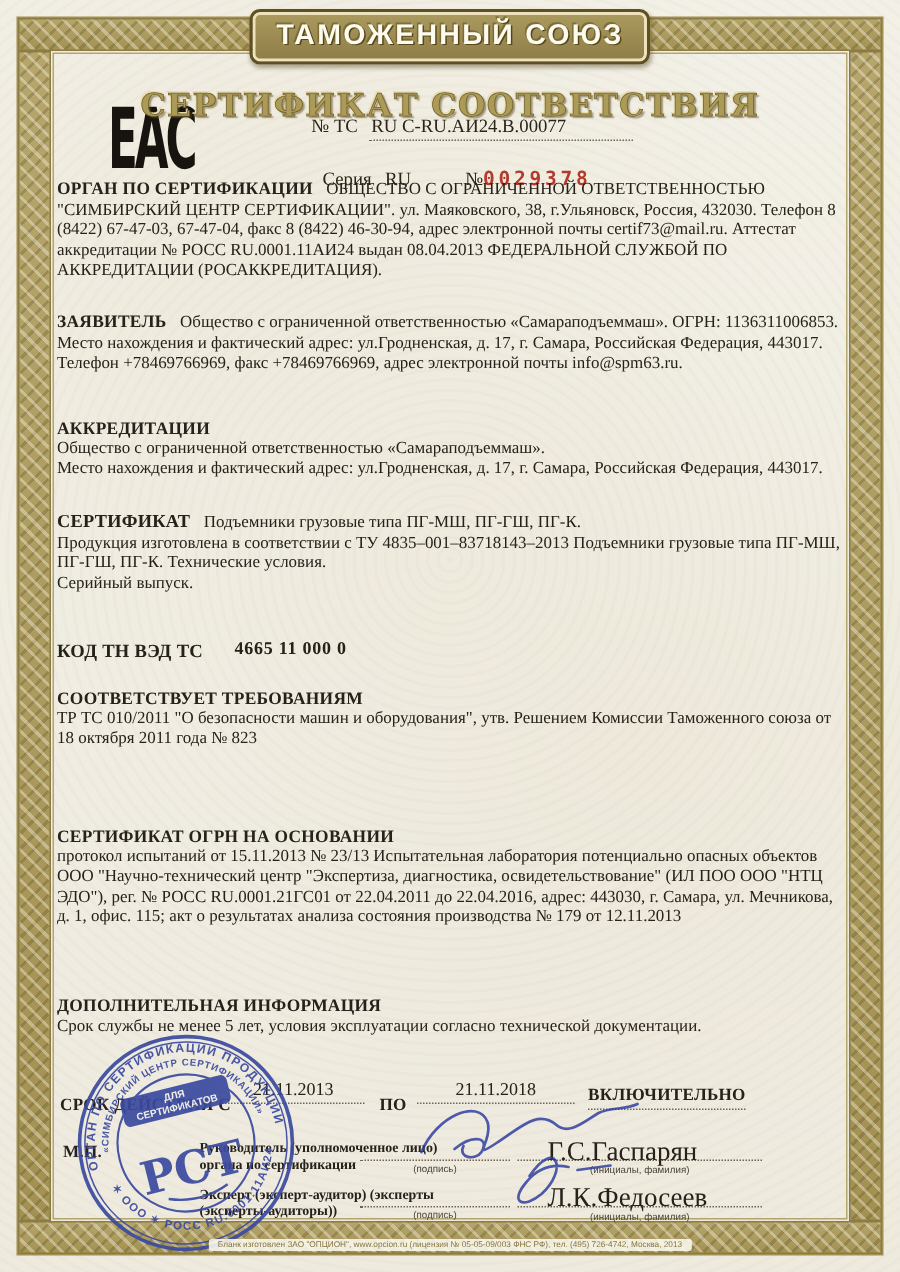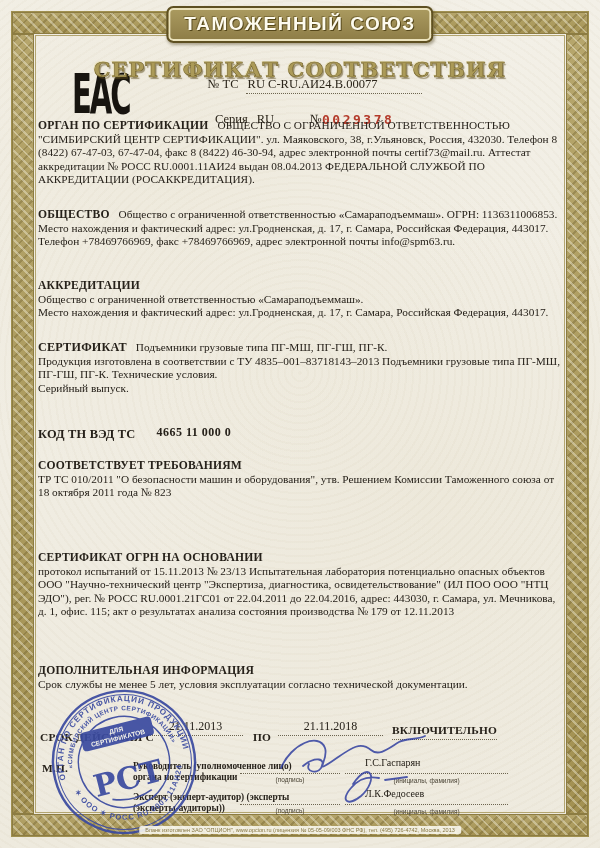--- a/index.html
+++ b/index.html
@@ -80,21 +80,21 @@
   .kod-val { font-weight:bold; font-size:12px; margin-left:12px; position:relative; top:-2px; letter-spacing:.5px; }
 
   
   .f-abs { position:absolute; }
   .bold-lb { font-weight:bold; font-size:11.4px; letter-spacing:.2px; }
   .date-slot { position:absolute; border-bottom:1px dotted #6d6550; text-align:center; font-size:12px; height:17px; }
   .dot-after { border-bottom:1px dotted #6d6550; }
   .role { font-size:9.3px; font-weight:bold; line-height:10.6px; }
   .sig-slot { position:absolute; height:16px; border-bottom:1px dotted #6d6550; }
   .caption { position:absolute; font-size:6.5px; color:#4a4436; text-align:center; font-family:"Liberation Sans", sans-serif; }
-  .name-slot { position:absolute; height:17px; border-bottom:1px dotted #6d6550; font-size:10px; padding-left:20px; }
+  .name-slot { position:absolute; height:17px; border-bottom:1px dotted #6d6550; font-size:18px; padding-left:20px; }
 
   .stamp { position:absolute; left:48px; top:686px; width:152px; height:152px; transform:rotate(-14deg); opacity:.92; }
   .sig-svg { position:absolute; left:275px; top:728px; width:180px; height:90px; z-index:6; }
 
   .fine-print {
     position:absolute; bottom:14px; left:50%; transform:translateX(-50%);
     white-space:nowrap; font-family:"Liberation Sans", sans-serif; font-size:5.5px;
     color:#857540; background:rgba(251,249,241,.88); padding:1px 6px; border-radius:2px; z-index:4;
   }
 </style>
@@ -124,21 +124,21 @@
     <span class="v">RU</span>
     <span class="n">№</span>
     <span class="serial">0029378</span>
   </div>
 
   <div class="sec" style="top:119px">
     <span class="lbl inline">ОРГАН ПО СЕРТИФИКАЦИИ</span><span>ОБЩЕСТВО С ОГРАНИЧЕННОЙ ОТВЕТСТВЕННОСТЬЮ "СИМБИРСКИЙ ЦЕНТР СЕРТИФИКАЦИИ". ул. Маяковского, 38, г.Ульяновск, Россия, 432030. Телефон 8 (8422) 67-47-03, 67-47-04, факс 8 (8422) 46-30-94, адрес электронной почты certif73@mail.ru. Аттестат аккредитации № РОСС RU.0001.11АИ24 выдан 08.04.2013 ФЕДЕРАЛЬНОЙ СЛУЖБОЙ ПО АККРЕДИТАЦИИ (РОСАККРЕДИТАЦИЯ).</span>
   </div>
 
   <div class="sec" style="top:208px">
-    <span class="lbl inline">ОБЩЕСТВО</span><span>Общество с ограниченной ответственностью «Самараподъеммаш». ОГРН: 1136311006853. Место нахождения и фактический адрес: ул.Гродненская, д. 17, г. Самара, Российская Федерация, 443017. Телефон +78469766969, факс +78469766969, адрес электронной почты info@spm63.ru.</span>
+    <span class="lbl inline">ЗАЯВИТЕЛЬ</span><span>Общество с ограниченной ответственностью «Самараподъеммаш». ОГРН: 1136311006853. Место нахождения и фактический адрес: ул.Гродненская, д. 17, г. Самара, Российская Федерация, 443017. Телефон +78469766969, факс +78469766969, адрес электронной почты info@spm63.ru.</span>
   </div>
 
   <div class="sec" style="top:279px">
     <span class="lbl blk">АККРЕДИТАЦИИ</span>
     <span class="blk">Общество с ограниченной ответственностью «Самараподъеммаш».</span>
     <span class="blk">Место нахождения и фактический адрес: ул.Гродненская, д. 17, г. Самара, Российская Федерация, 443017.</span>
   </div>
 
   <div class="sec" style="top:341px">
     <span class="lbl inline" style="font-size:12.2px">СЕРТИФИКАТ</span><span>Подъемники грузовые типа ПГ-МШ, ПГ-ГШ, ПГ-К.</span>

